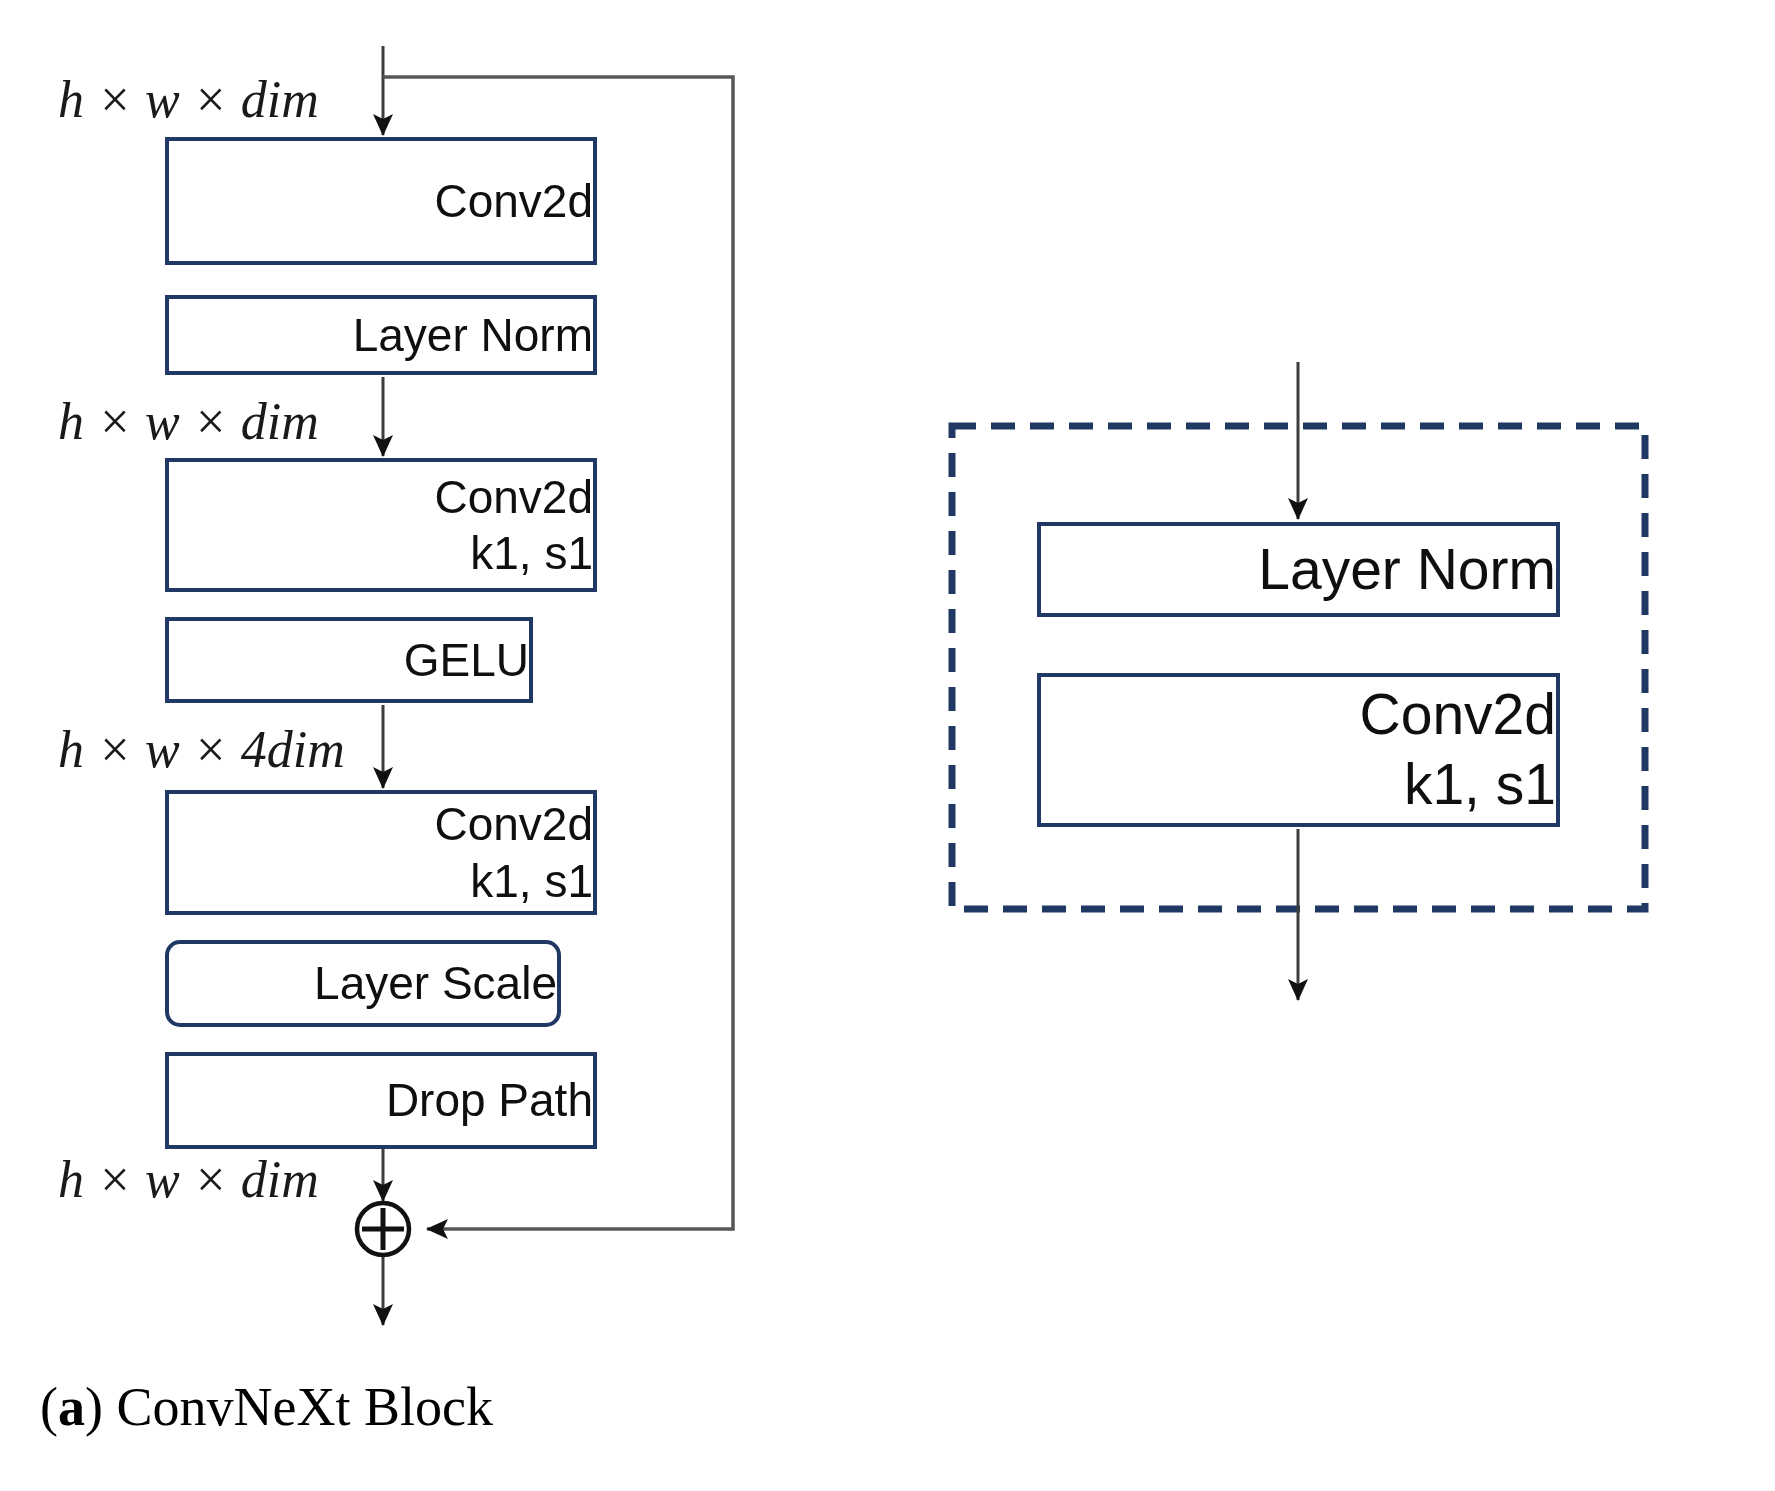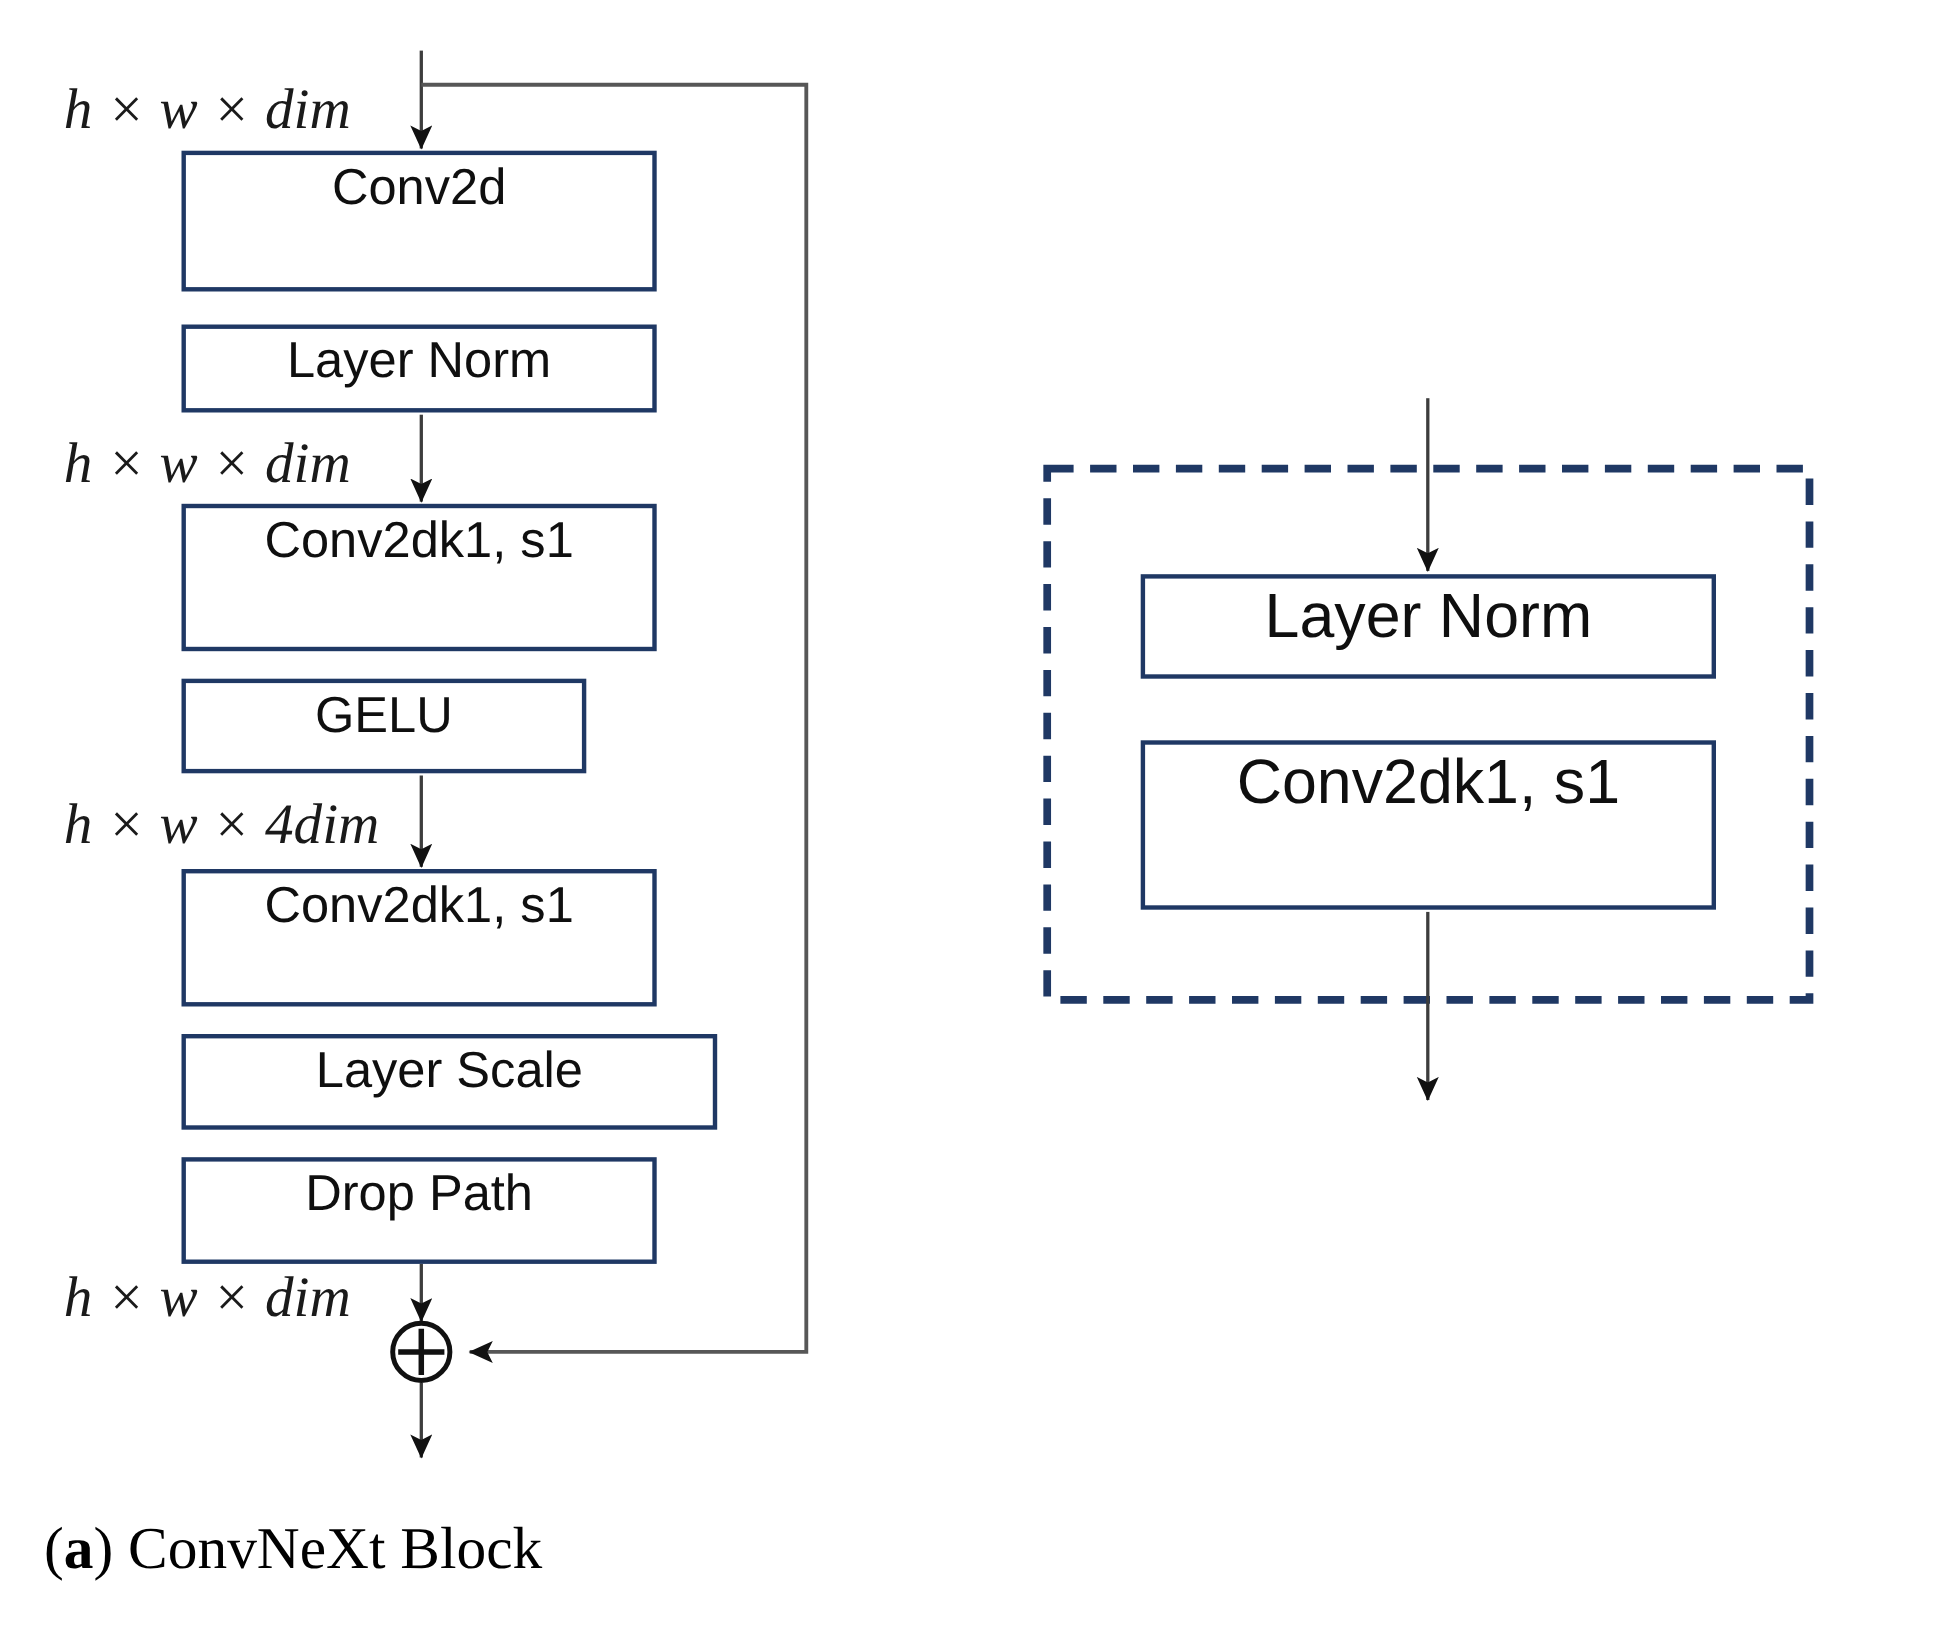--- a/index.html
+++ b/index.html
@@ -18,22 +18,22 @@
   }
   .overlay{
     position:absolute;left:0;top:0;width:1775px;height:1491px;
     pointer-events:none;
   }
   .box{
     position:absolute;
     box-sizing:border-box;
     background:#ffffff;
     border:4px solid var(--box-border);
-    display:flex;
-    align-items:flex-start;justify-content:center;
+    display:flex;flex-direction:column;
+    align-items:flex-end;justify-content:center;
     text-align:center;
     color:var(--ink);
   }
   .box-a{font-size:46px;line-height:1.22;}
   .box-b{font-size:57px;line-height:1.22;}
   .dim-label{
     position:absolute;
     font-family:"Liberation Serif","DejaVu Serif",serif;
     font-style:italic;
     font-size:52px;
@@ -99,21 +99,21 @@
     <div>Conv2d</div>
     <div>k1, s1</div>
   </div>
   <div class="box box-a" style="left:165px;top:617px;width:368px;height:86px;">
     <div>GELU</div>
   </div>
   <div class="box box-a" style="left:165px;top:790px;width:432px;height:125px;">
     <div>Conv2d</div>
     <div>k1, s1</div>
   </div>
-  <div class="box box-a" style="left:165px;top:940px;width:487px;height:87px;">
+  <div class="box box-a" style="left:165px;top:940px;width:396px;height:87px;border-radius:15px;">
     <div>Layer Scale</div>
   </div>
   <div class="box box-a" style="left:165px;top:1052px;width:432px;height:97px;">
     <div>Drop Path</div>
   </div>
 
   <div class="box box-b" style="left:1037px;top:522px;width:523px;height:95px;">
     <div>Layer Norm</div>
   </div>
   <div class="box box-b" style="left:1037px;top:673px;width:523px;height:154px;">

